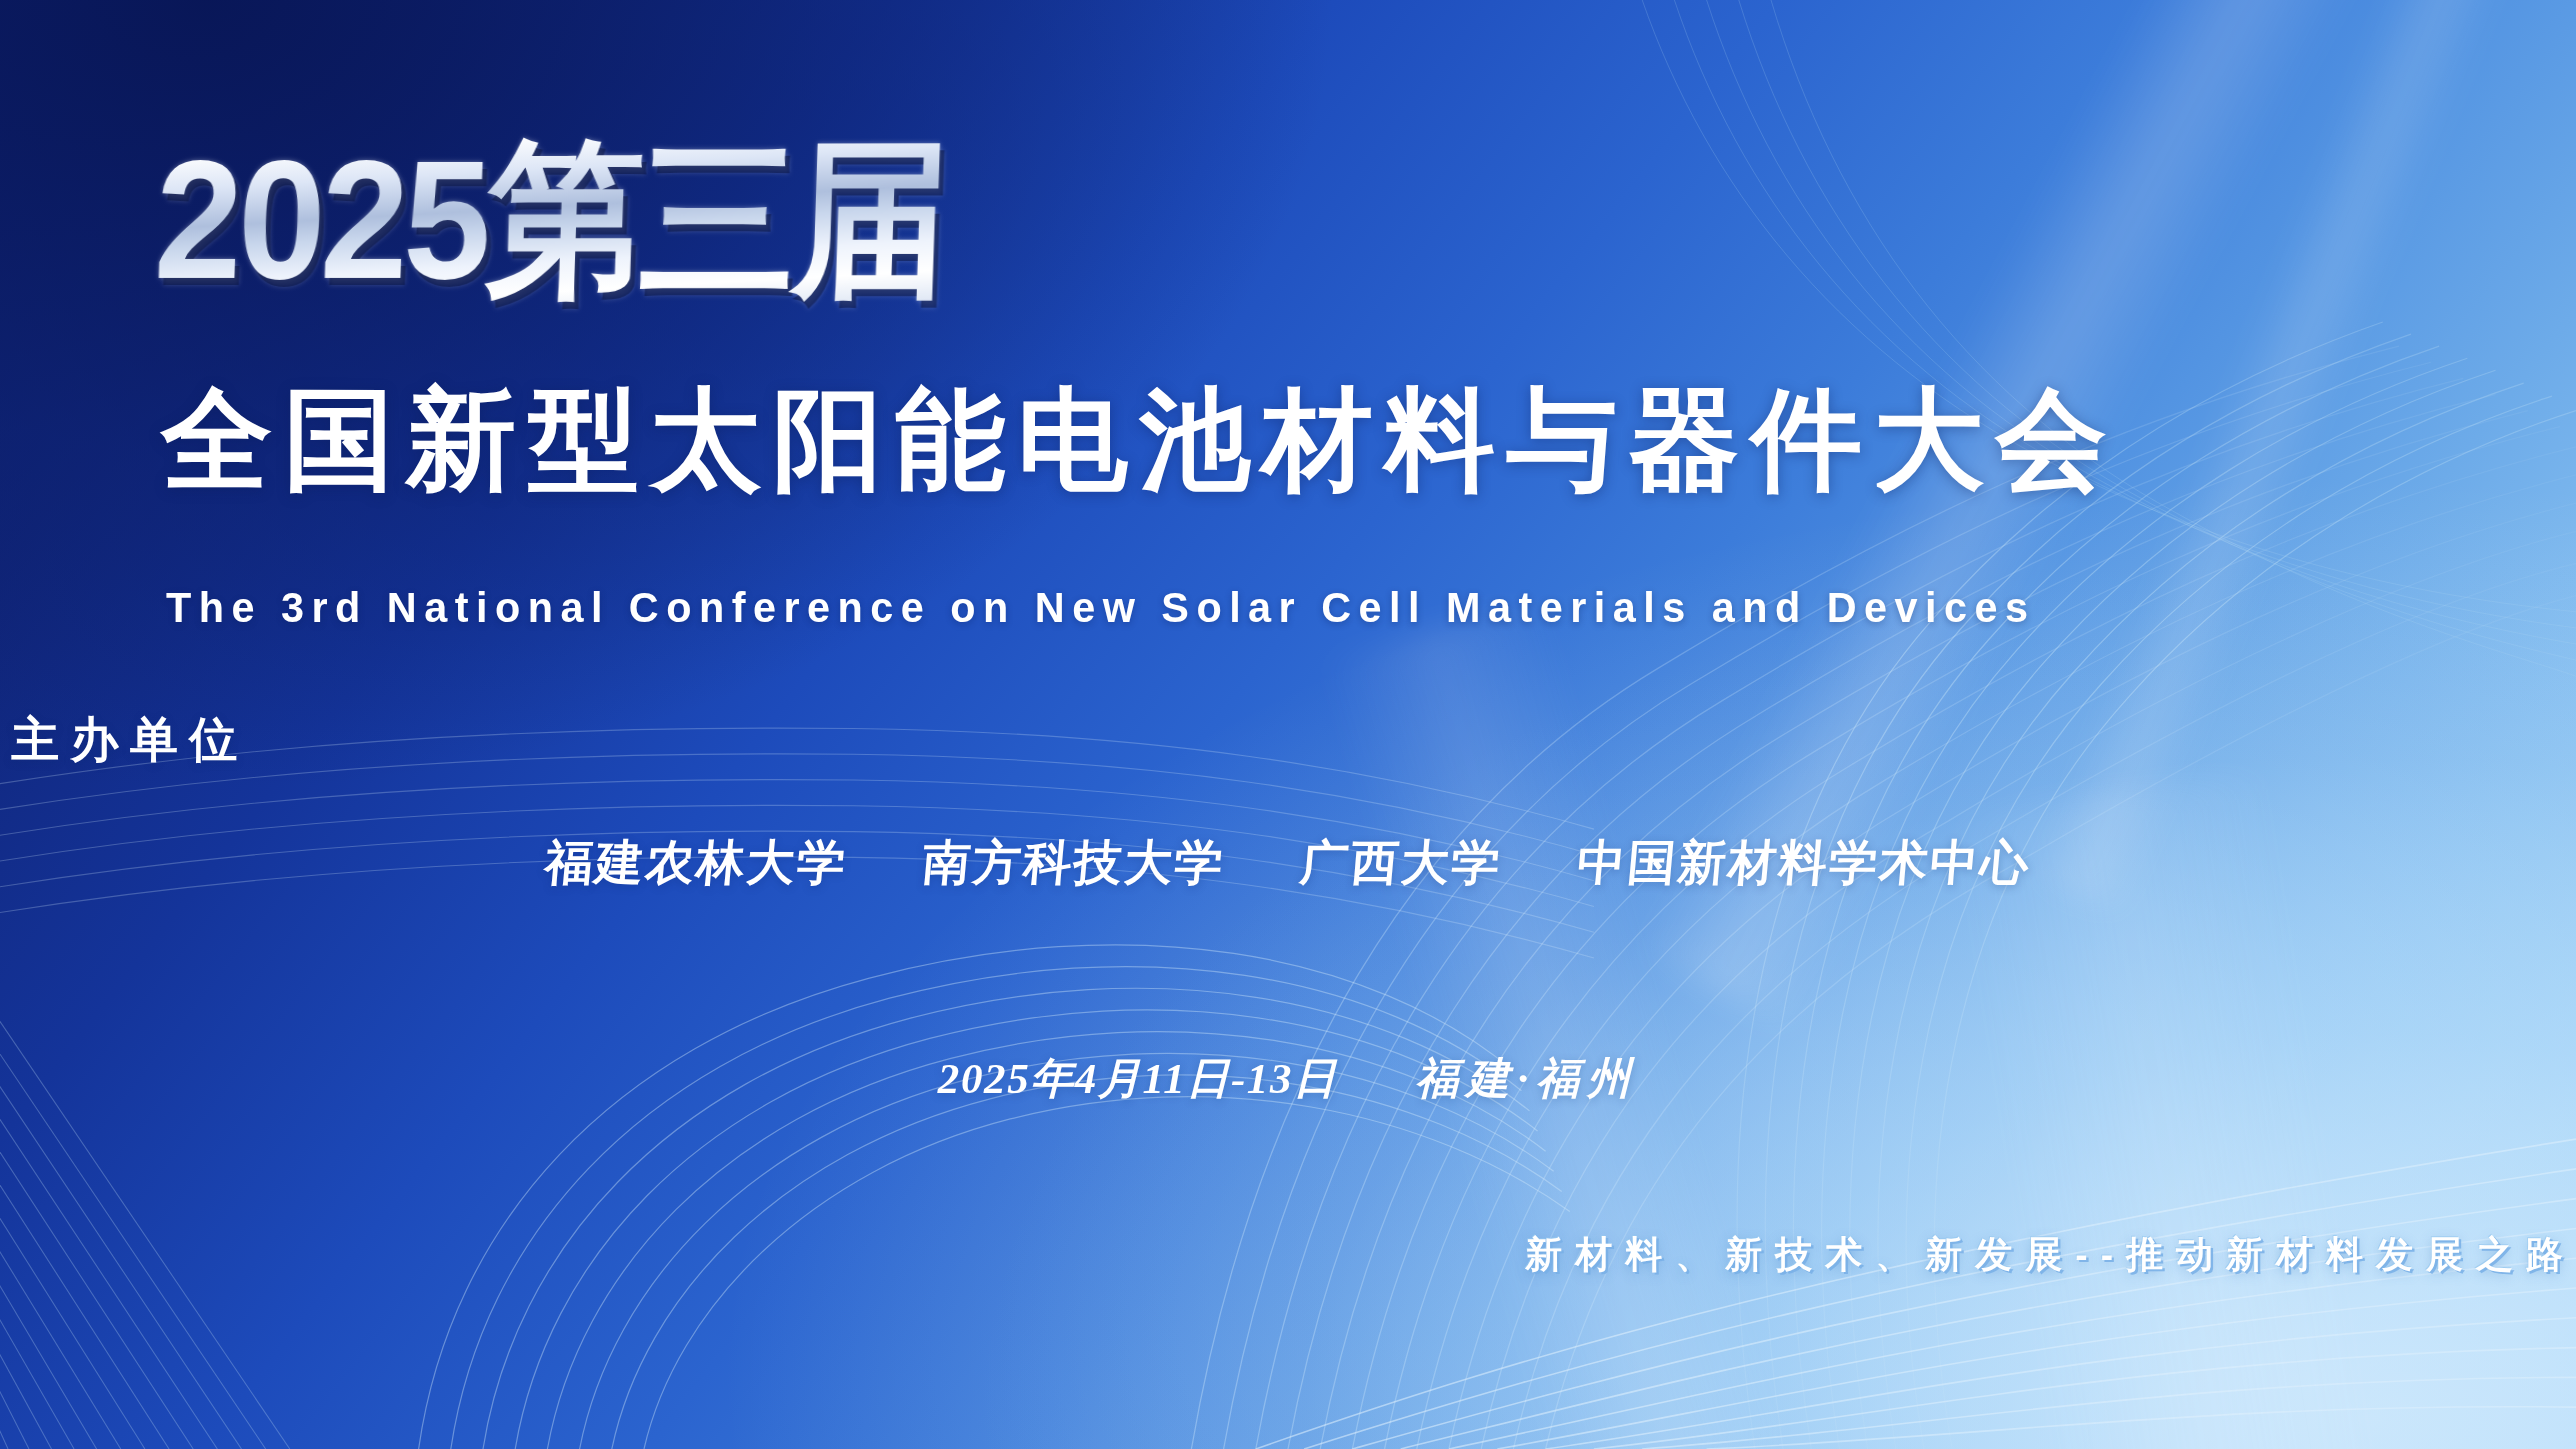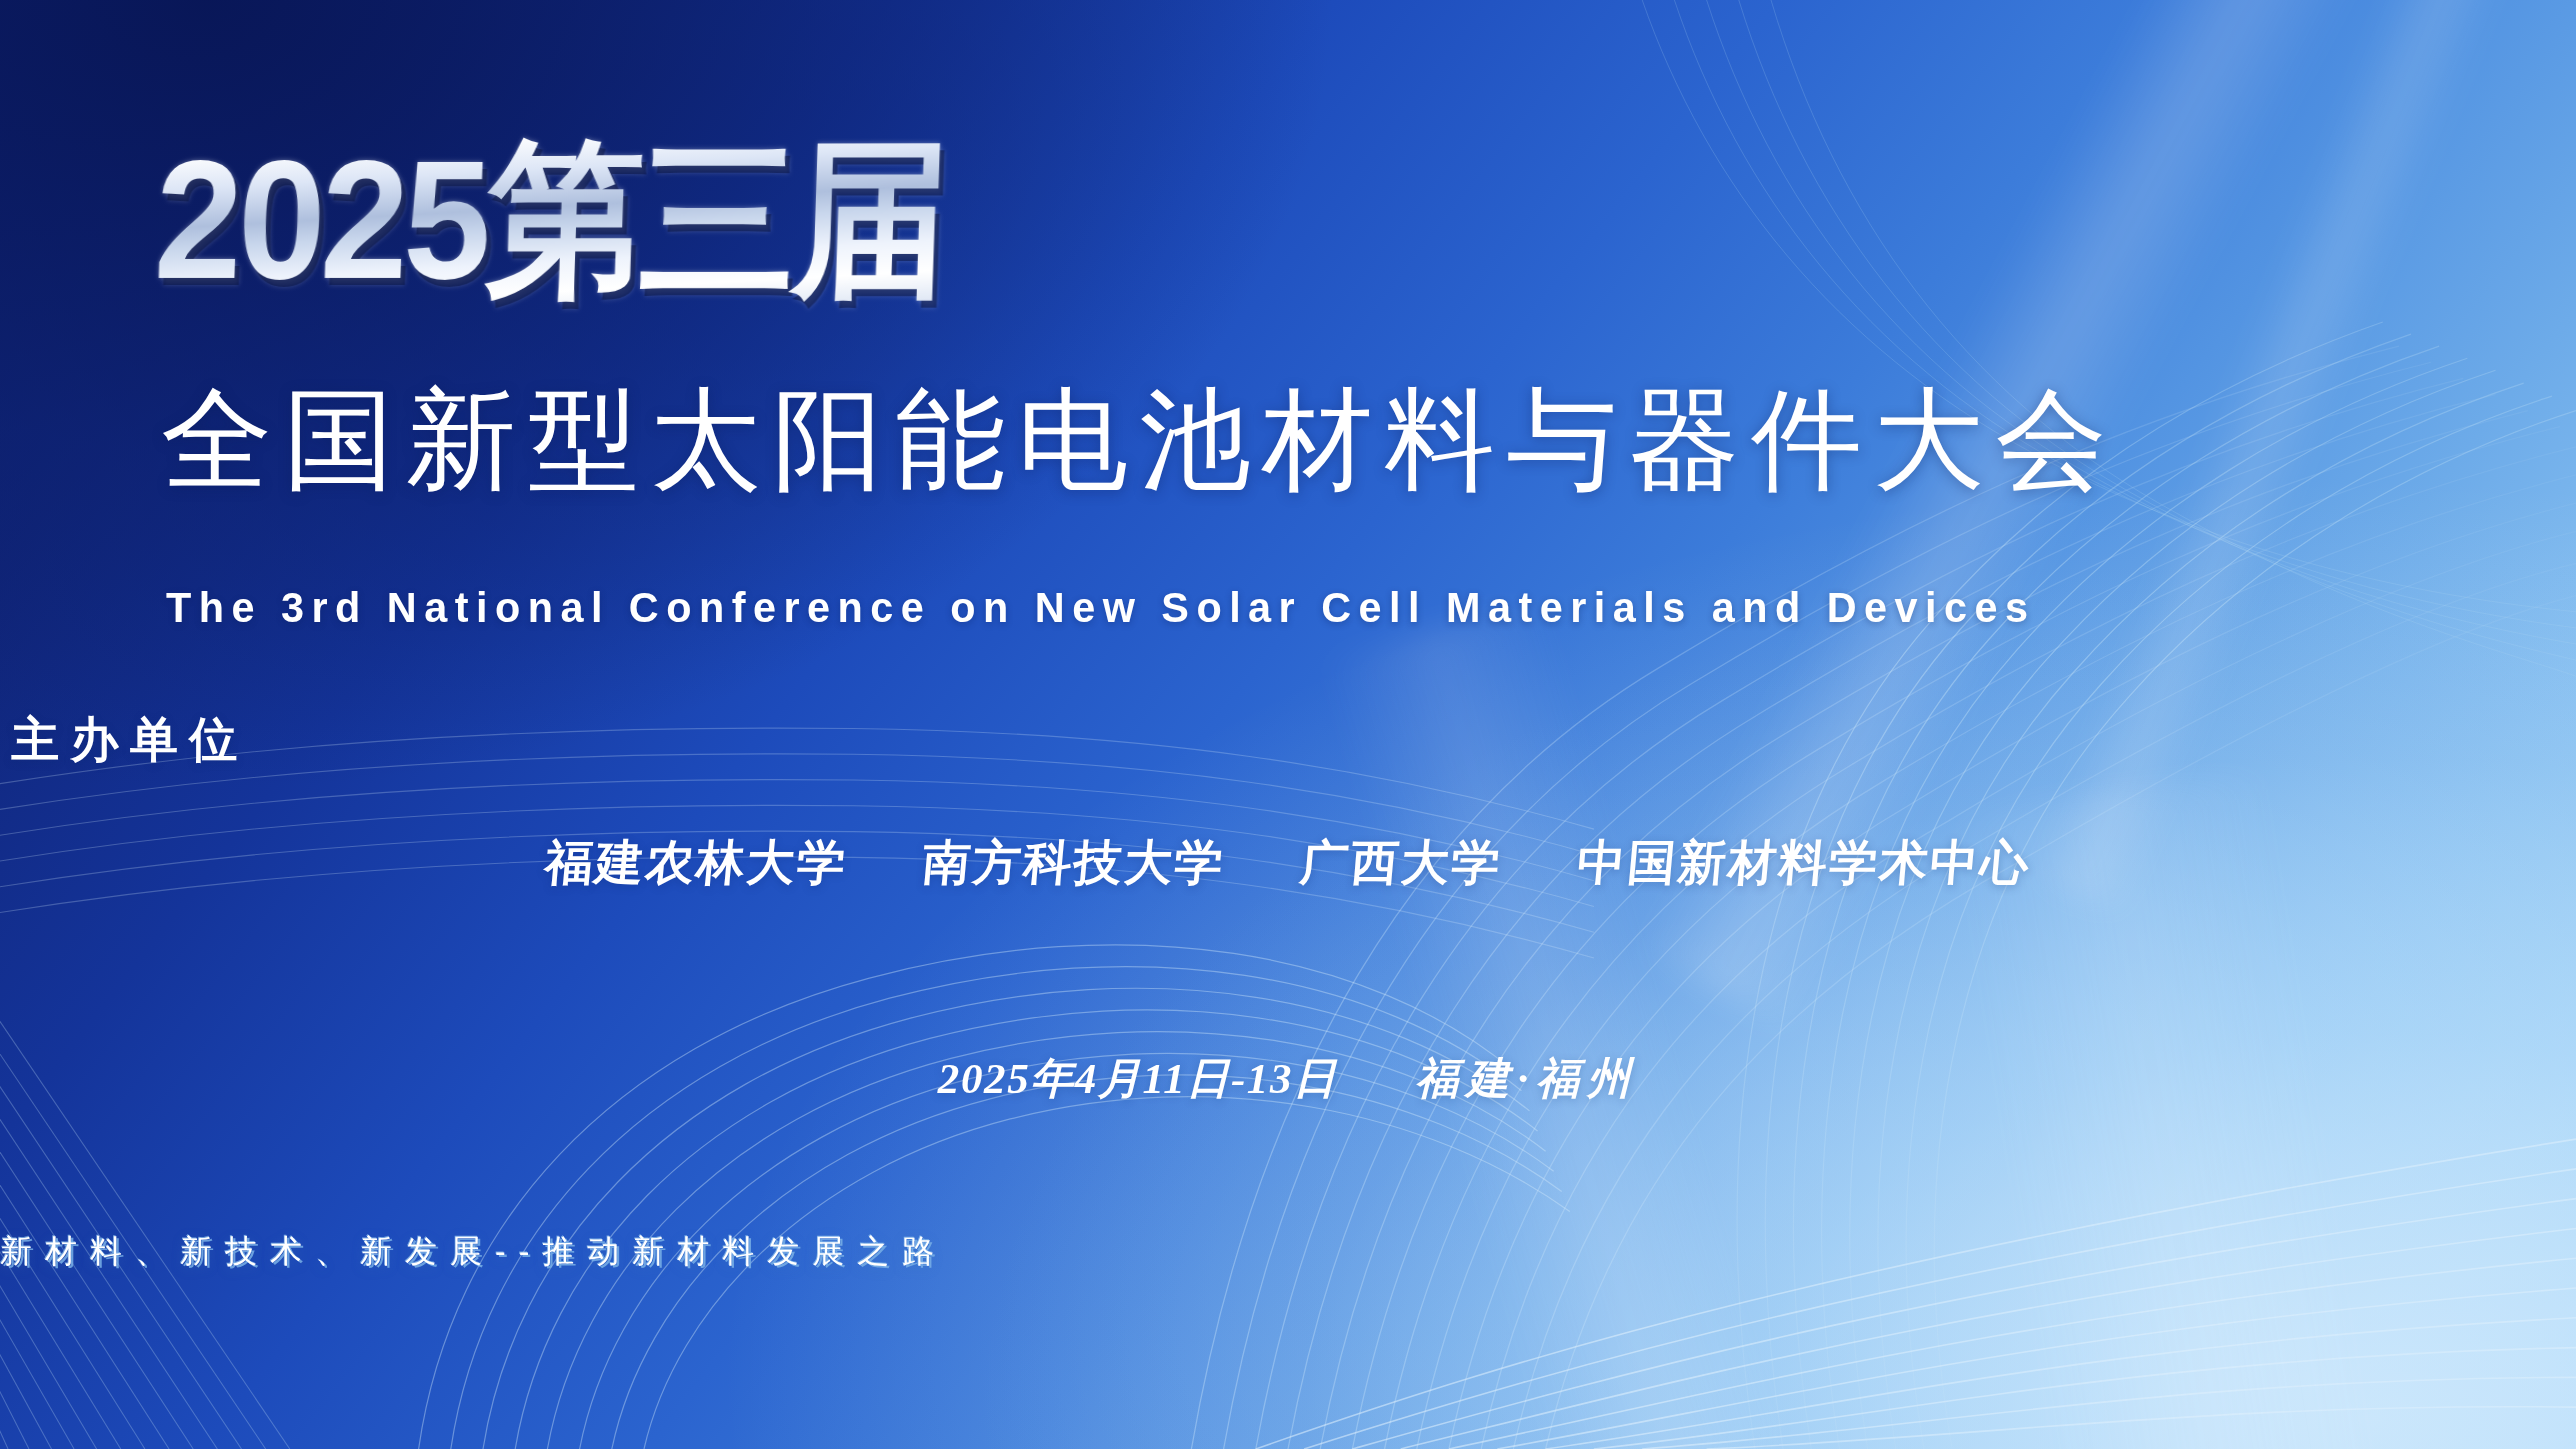--- a/index.html
+++ b/index.html
@@ -67,21 +67,21 @@
         #dbe4f3 100%);
     -webkit-background-clip:text; background-clip:text;
     -webkit-text-fill-color:transparent; color:transparent;
     filter:drop-shadow(5.6px 7.2px 0 rgba(6,16,62,.55)) drop-shadow(0 0 2.4px rgba(255,255,255,.35));
     white-space:nowrap;
   }
 
   
   .main-title{
     position:absolute; left:161px; top:378px;
-    font-size:111px; font-weight:400; color:#ffffff;
+    font-size:111px; font-weight:700; color:#ffffff;
     letter-spacing:11.3px; line-height:1.12; white-space:nowrap;
     text-shadow:0 2.4px 13px rgba(10,30,90,.38);
   }
 
   
   .subtitle{
     position:absolute; left:166px; top:584px;
     font-size:42px; font-weight:700; color:#ffffff;
     letter-spacing:7.6px; white-space:nowrap;
     transform:scaleX(.985); transform-origin:left top;
@@ -119,22 +119,22 @@
     letter-spacing:1.6px;
     text-shadow:0 1.6px 8px rgba(10,50,120,.25);
     font-style:italic;
   }
   .date-line .gap{ display:inline-block; width:53px; }
   .date-line .place{ letter-spacing:8px; }
 
   
   .slogan{
     position:absolute; left:0; right:0; top:1230px;
-    text-align:left;
-    font-size:32px; font-weight:400; color:#ffffff;
+    text-align:right;
+    font-size:37px; font-weight:700; color:#ffffff;
     letter-spacing:13px;
     text-shadow:
        2.4px 2.4px 0 rgba(120,175,230,.85),
        -0.8px -0.8px 0 rgba(150,200,240,.7),
        0 3.2px 11.3px rgba(60,120,190,.35);
   }
 </style>
 </head>
 <body>
 

